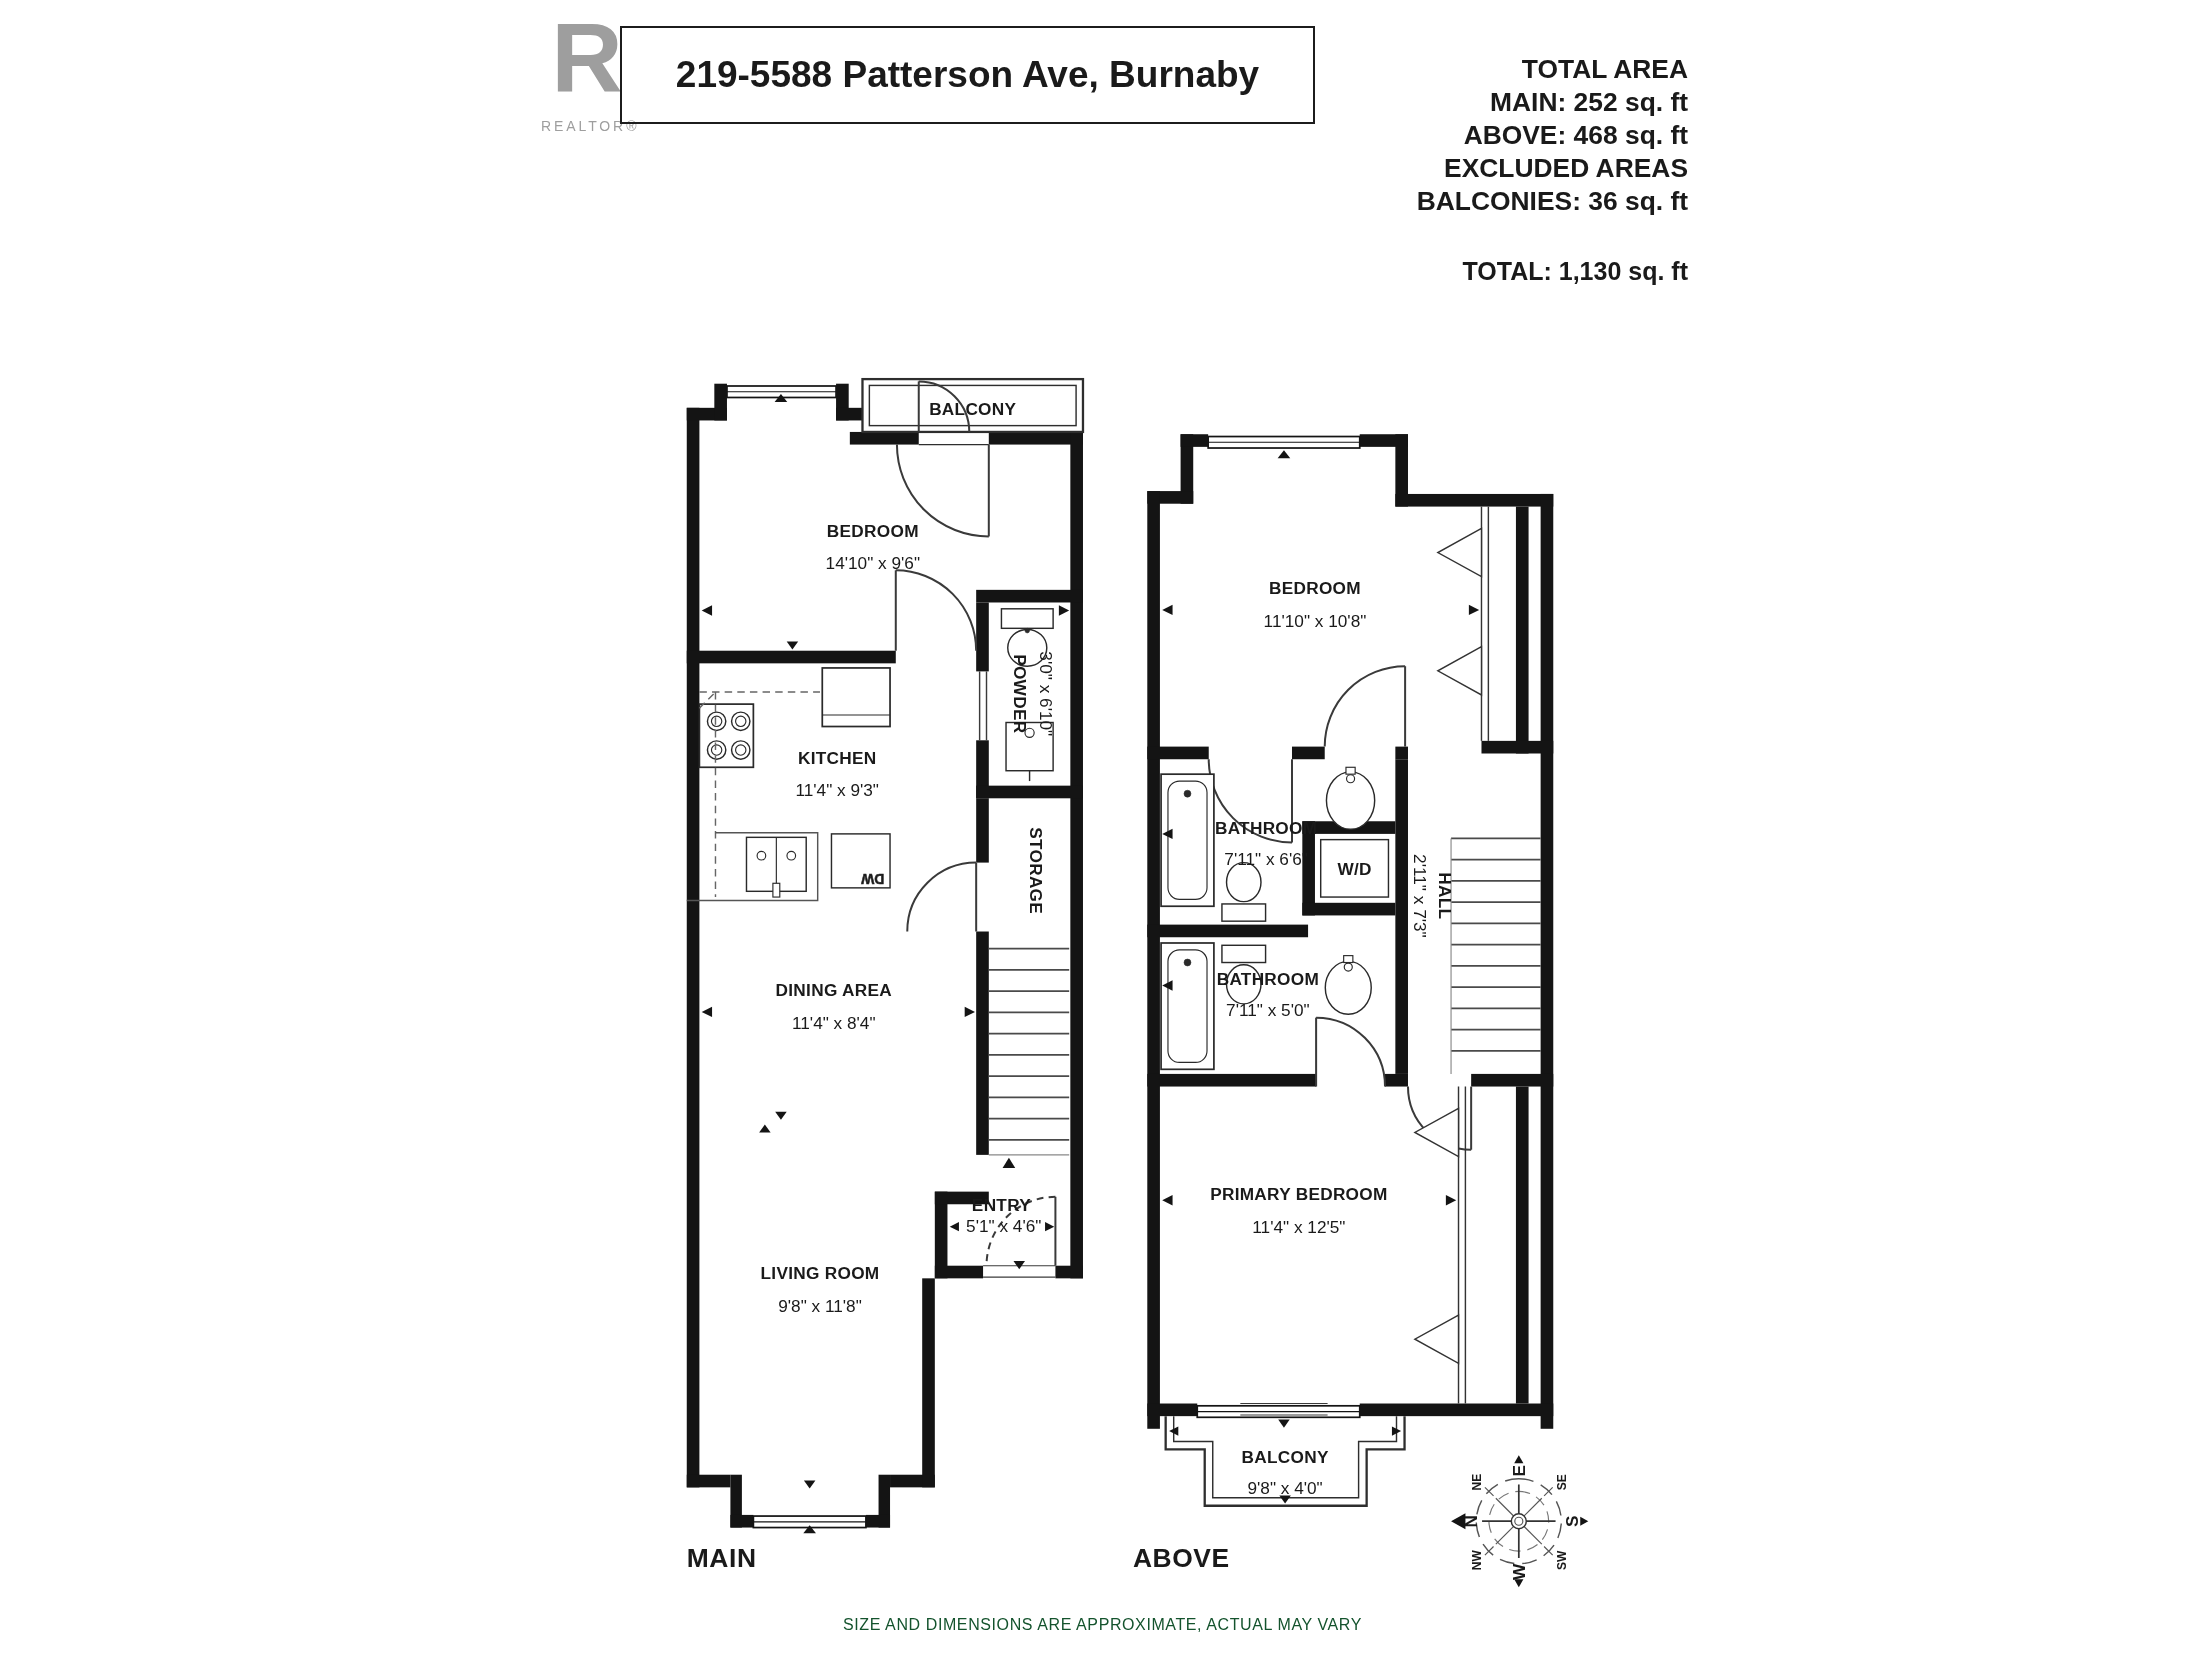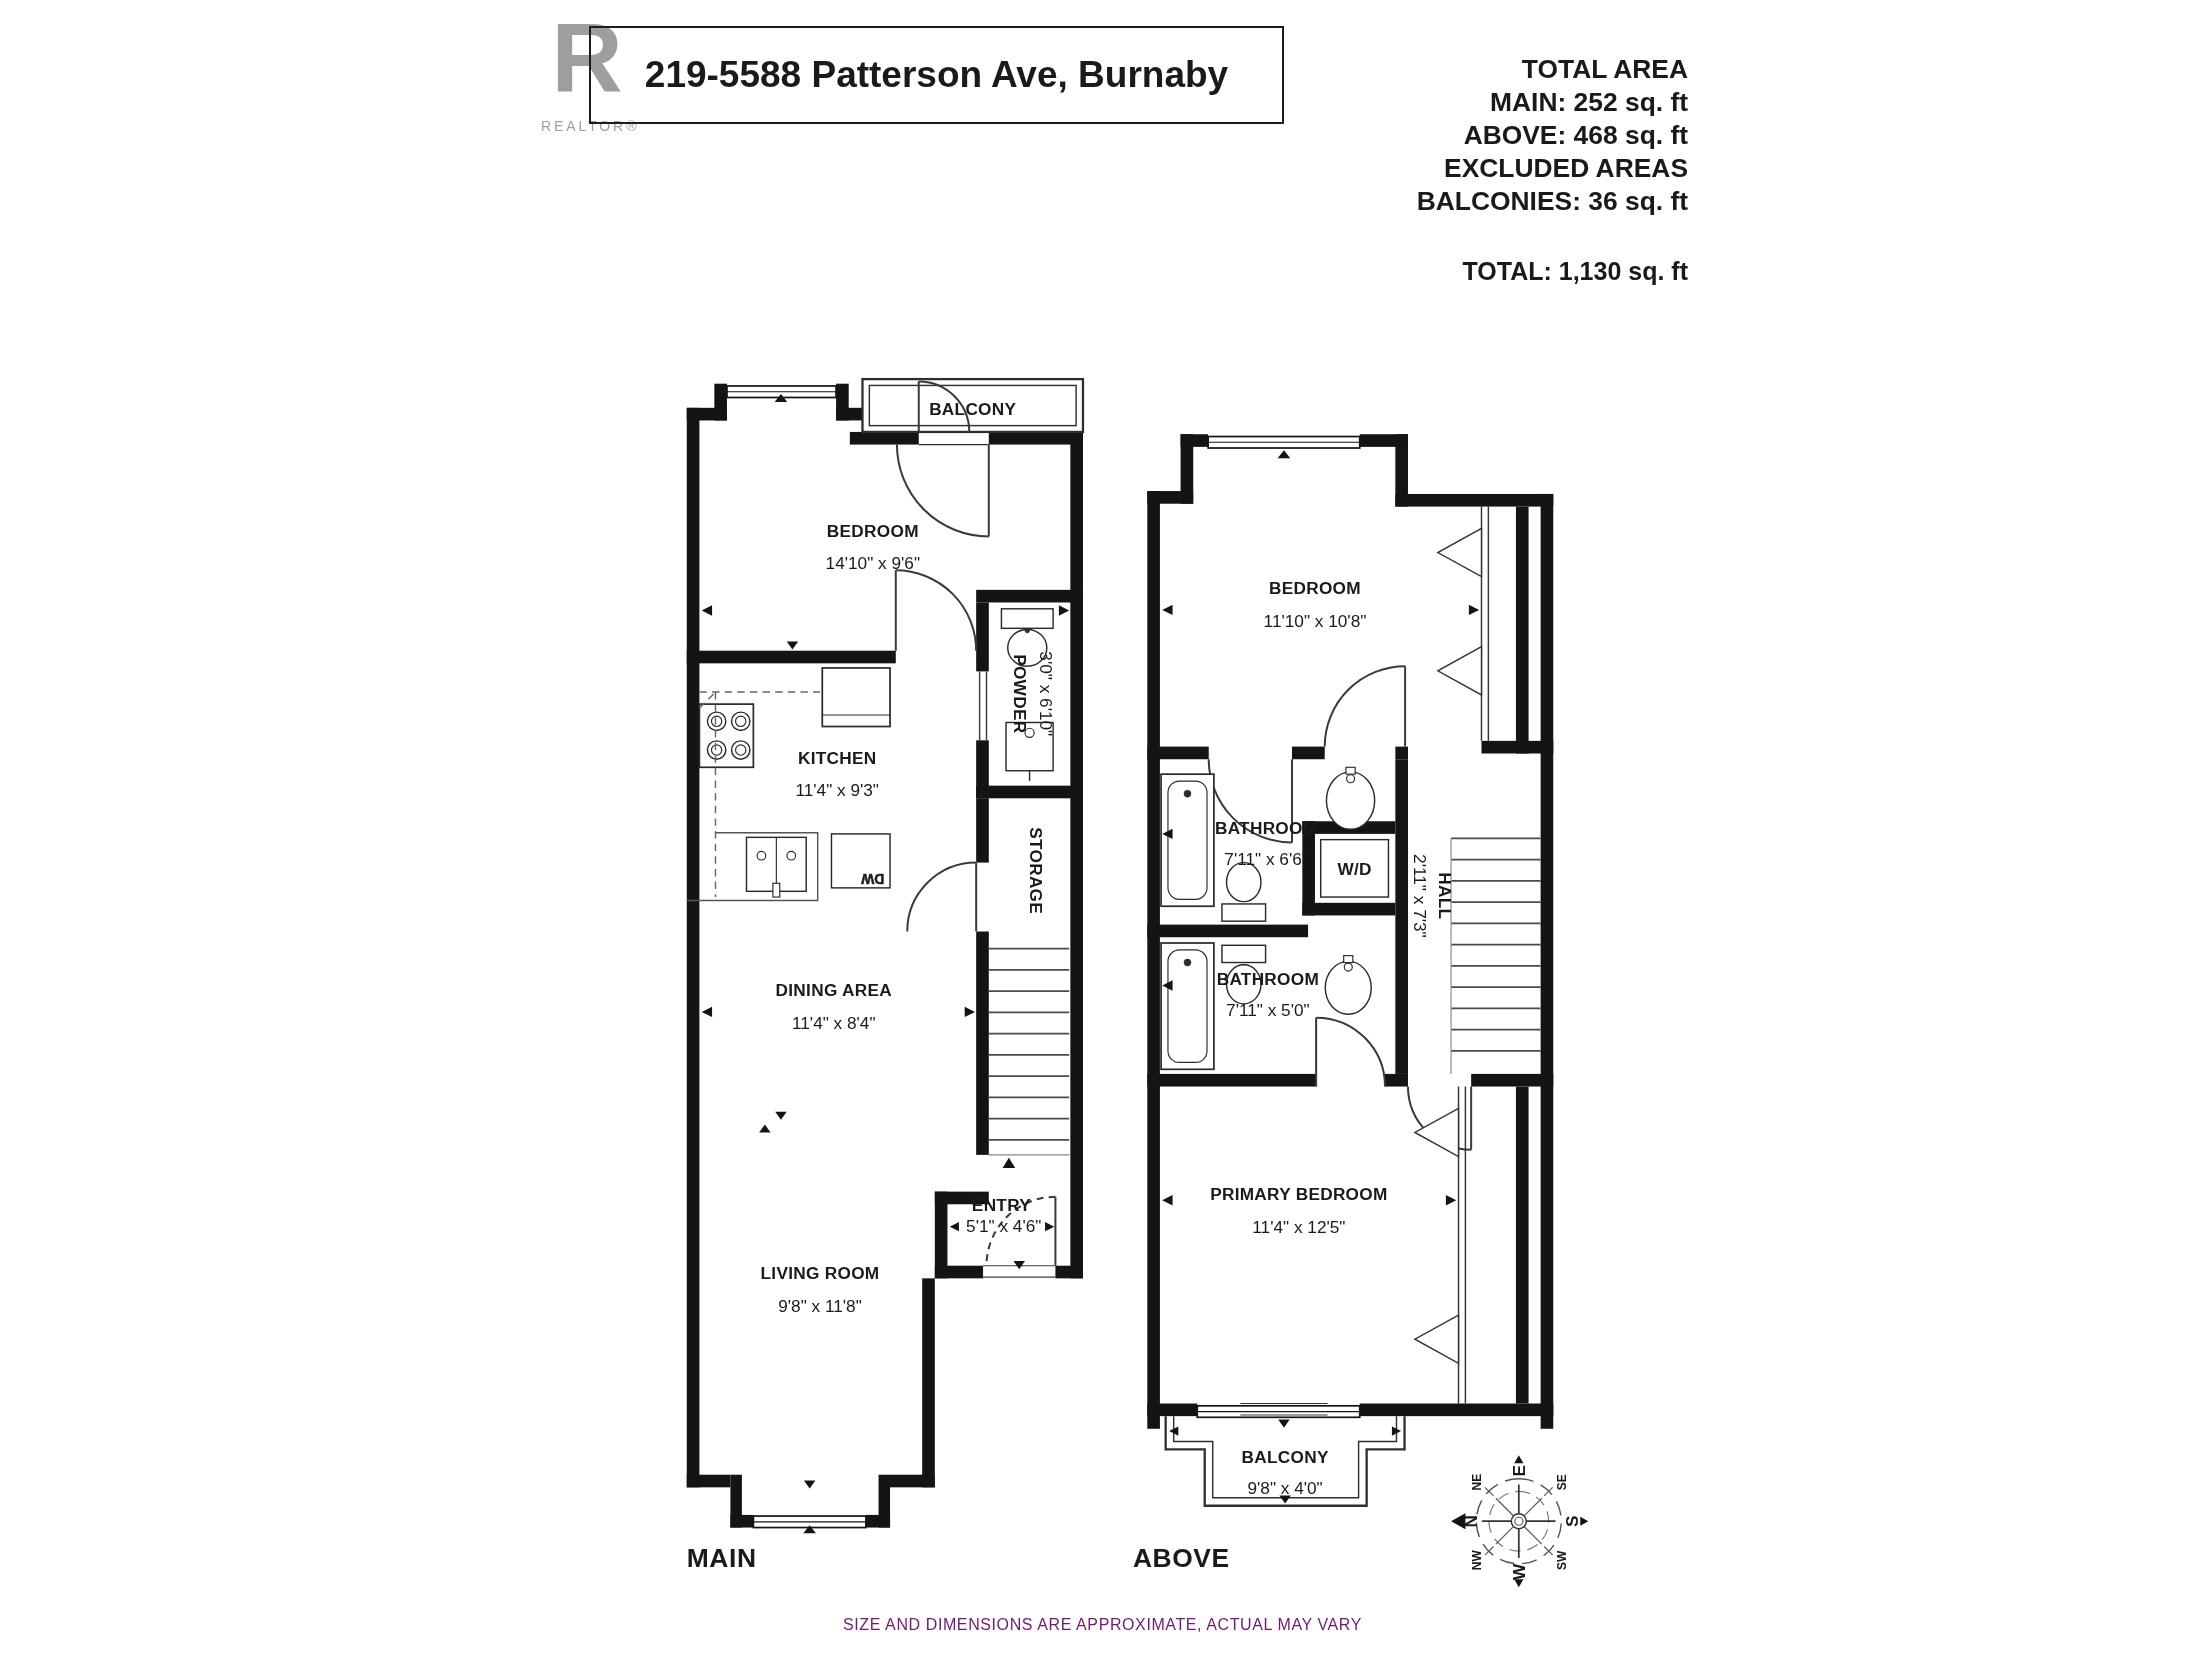--- a/index.html
+++ b/index.html
@@ -3,30 +3,30 @@
 <meta charset="utf-8">
 <style>
   html,body{margin:0;padding:0;background:#fff;}
   .page{position:relative;width:2205px;height:1654px;background:#ffffff;overflow:hidden;
         font-family:"Liberation Sans", sans-serif;color:#1a1a1a;}
   .abs{position:absolute;}
   
   .logo{left:541px;top:15px;width:138px;text-align:left;color:#9e9e9e;}
   .logo-r{font-size:99px;line-height:86px;font-weight:800;letter-spacing:-3.4px;padding-left:10.3px;}
   .logo-sub{font-size:14px;font-weight:400;letter-spacing:2.9px;margin-top:17px;}
-  .titlebox{left:589px;top:26.4px;width:691px;height:94px;border:2.3px solid #1c1c1c;
+  .titlebox{left:620px;top:26.4px;width:691px;height:94px;border:2.3px solid #1c1c1c;
             display:flex;align-items:center;justify-content:center;background:transparent;}
   .titlebox .t{font-size:37px;font-weight:600;letter-spacing:0px;white-space:nowrap;}
   .areas{left:1309px;top:53px;width:379px;text-align:right;}
   .areas div{font-size:26.4px;font-weight:600;line-height:33px;}
   .areas .gap1{}
   .areas .total{margin-top:37px;font-size:25px;font-weight:700;}
   
   .footer{left:0;top:1616px;width:2205px;text-align:center;font-size:16px;
-          color:#701a75;font-weight:500;letter-spacing:0.6px;}
+          color:#14532d;font-weight:500;letter-spacing:0.6px;}
   svg text{font-family:"Liberation Sans", sans-serif;fill:#1a1a1a;}
   .room{font-size:30px;font-weight:600;letter-spacing:0.5px;}
   .dims{font-size:30px;font-weight:500;}
   .floorlbl{font-size:46px;font-weight:600;letter-spacing:1px;}
   .tiny{font-size:24px;font-weight:600;}
   .cmp{font-size:30px;font-weight:700;}
   .cmpd{font-size:21px;font-weight:600;}
 </style>
 </head>
 <body>

